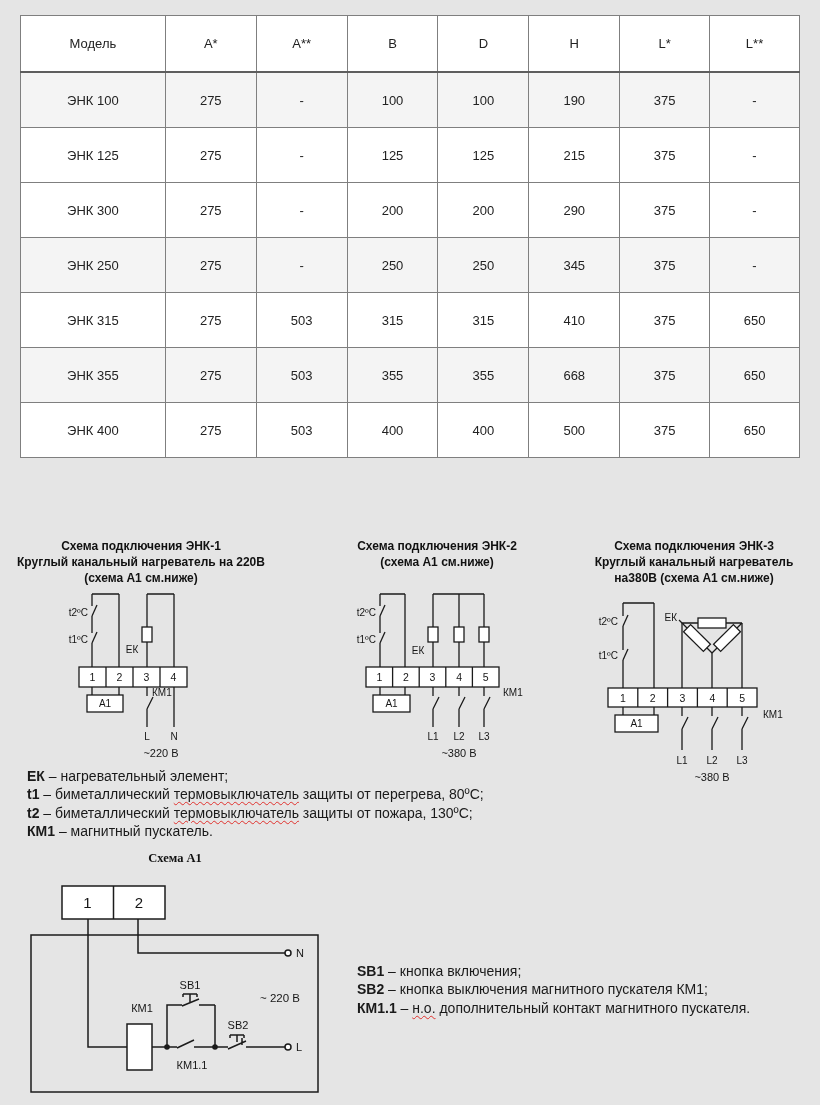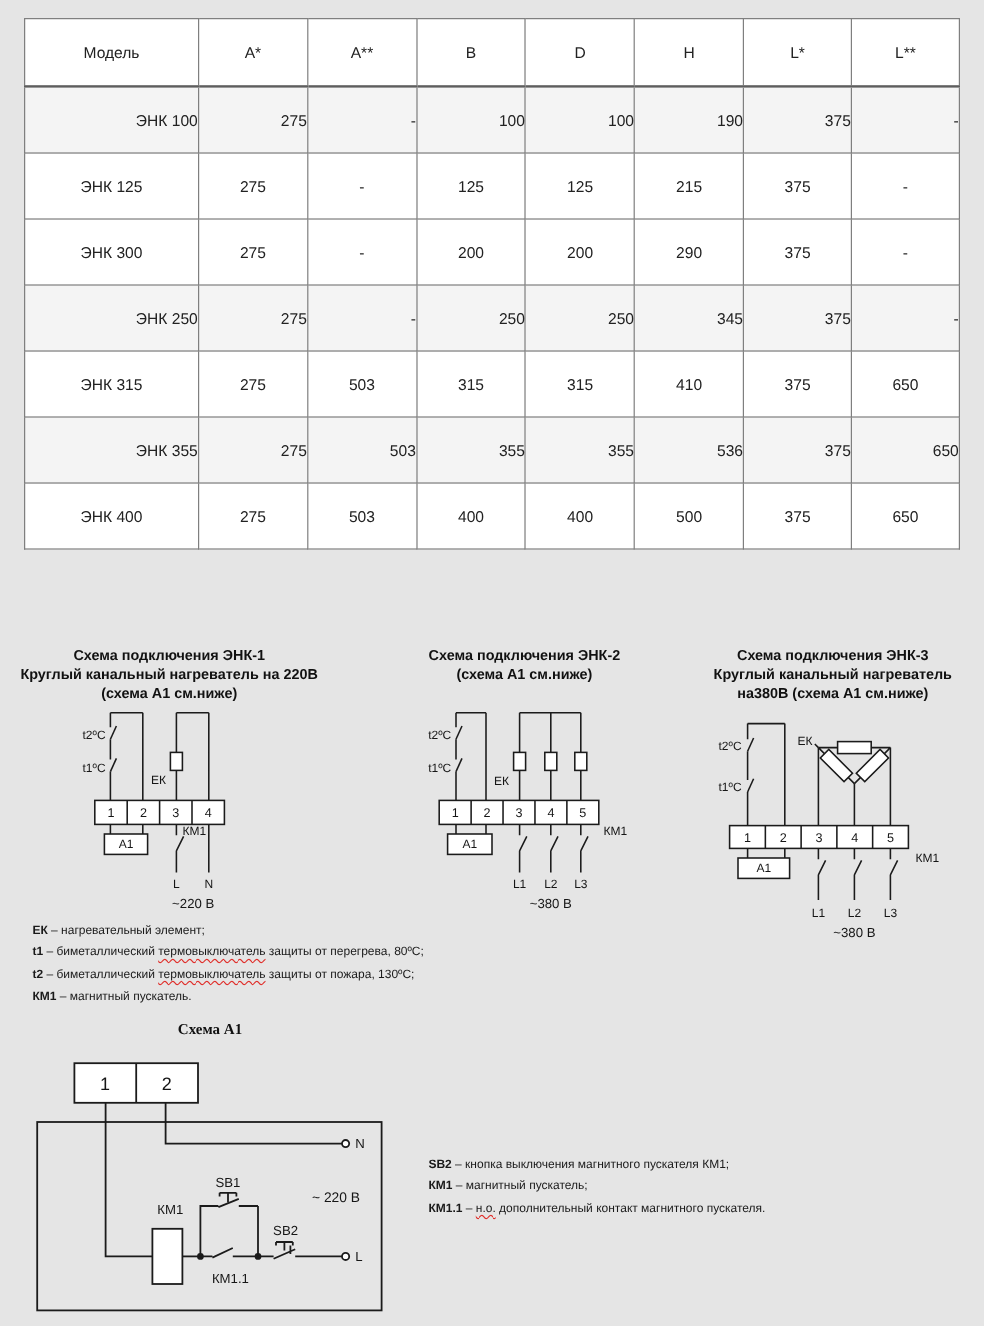--- a/index.html
+++ b/index.html
@@ -5,21 +5,21 @@
   html,body{margin:0;padding:0;background:#fff;}
   .page{position:relative;width:820px;height:1105px;background:#e5e5e5;
         font-family:"Liberation Sans",sans-serif;color:#1c1c1c;overflow:hidden;}
 
   
   table.spec{position:absolute;left:20px;top:15px;width:780px;border-collapse:collapse;
              font-size:13px;color:#222;text-align:center;}
   table.spec th,table.spec td{border:1px solid #7f7f7f;font-weight:normal;padding:0;}
   table.spec th{height:55px;border-bottom:2px solid #5e5e5e;background:#fff;}
   table.spec td{height:54px;background:#fff;}
-  table.spec tr.alt td{background:#f4f4f4;text-align:right;}
+  table.spec tr.alt td{background:#f4f4f4;}
 
   
   .dtitle{position:absolute;text-align:center;font-weight:bold;font-size:12px;
           line-height:16px;color:#111;}
   .dtitle div{white-space:nowrap;}
 
   
   svg.schem{position:absolute;overflow:visible;}
   svg.schem line,svg.schem path,svg.schem rect,svg.schem circle{
       stroke:#1b1b1b;fill:none;stroke-width:1.3px;}
@@ -28,21 +28,21 @@
   svg.schem text{stroke:none;fill:#161616;font-family:"Liberation Sans",sans-serif;
       font-size:10px;}
   svg.schem text.tnum{font-size:10.5px;text-anchor:middle;}
   svg.schem text.mid{text-anchor:middle;}
   svg.schem text.end{text-anchor:end;}
   svg.a1 line,svg.a1 path,svg.a1 rect,svg.a1 circle{stroke-width:1.5px;}
   svg.a1 text{font-size:11px;}
   svg.a1 text.bignum{font-size:15px;text-anchor:middle;}
 
   
-  .legend{position:absolute;font-size:10px;line-height:18.4px;color:#1a1a1a;}
+  .legend{position:absolute;font-size:14px;line-height:18.4px;color:#1a1a1a;}
   .legend .term{font-weight:bold;}
   .wavy{text-decoration:underline;text-decoration-style:wavy;
         text-decoration-color:#e0312d;text-decoration-thickness:1px;
         text-underline-offset:2px;text-align:right;}
   .a1-title{position:absolute;left:115px;top:851px;width:120px;text-align:center;
             font-weight:bold;font-size:12.5px;color:#111;font-family:Liberation Serif, serif;}
 </style>
 </head>
 <body>
 
@@ -121,21 +121,21 @@
         <td>410</td>
         <td>375</td>
         <td>650</td>
       </tr>
       <tr class="alt">
         <td>ЭНК 355</td>
         <td>275</td>
         <td>503</td>
         <td>355</td>
         <td>355</td>
-        <td>536</td>
+        <td>668</td>
         <td>375</td>
         <td>650</td>
       </tr>
       <tr>
         <td>ЭНК 400</td>
         <td>275</td>
         <td>503</td>
         <td>400</td>
         <td>400</td>
         <td>500</td>
@@ -324,18 +324,18 @@
       <path d="M185,202 H198 M198,204 L216,196 M212,193 V200 M216,202 H255"></path>
       <path d="M207,197 V190 M200,190 H214 M200,190 V193 M214,190 V193"></path>
     </g>
     <text class="mid" x="208" y="184">SB2</text>
     <circle cx="258" cy="202" r="3" class="wfill"></circle>
     <text x="266" y="206">L</text>
     <text class="mid" x="250" y="157" style="font-size:11.5px">~ 220 В</text>
   </svg>
 
   <div class="legend" style="left:357px;top:962px">
+    <div><span class="term">SB1</span><span> – кнопка включения;</span><span class="wavy"></span><span></span></div>
     <div><span class="term">SB2</span><span> – кнопка выключения магнитного пускателя КМ1;</span><span class="wavy"></span><span></span></div>
-    <div><span class="term">КМ1</span><span> – магнитный пускатель;</span><span class="wavy"></span><span></span></div>
     <div><span class="term">КМ1.1</span><span> – </span><span class="wavy">н.о.</span><span> дополнительный контакт магнитного пускателя.</span></div>
   </div>
 
 </div>
 
 </body></html>

